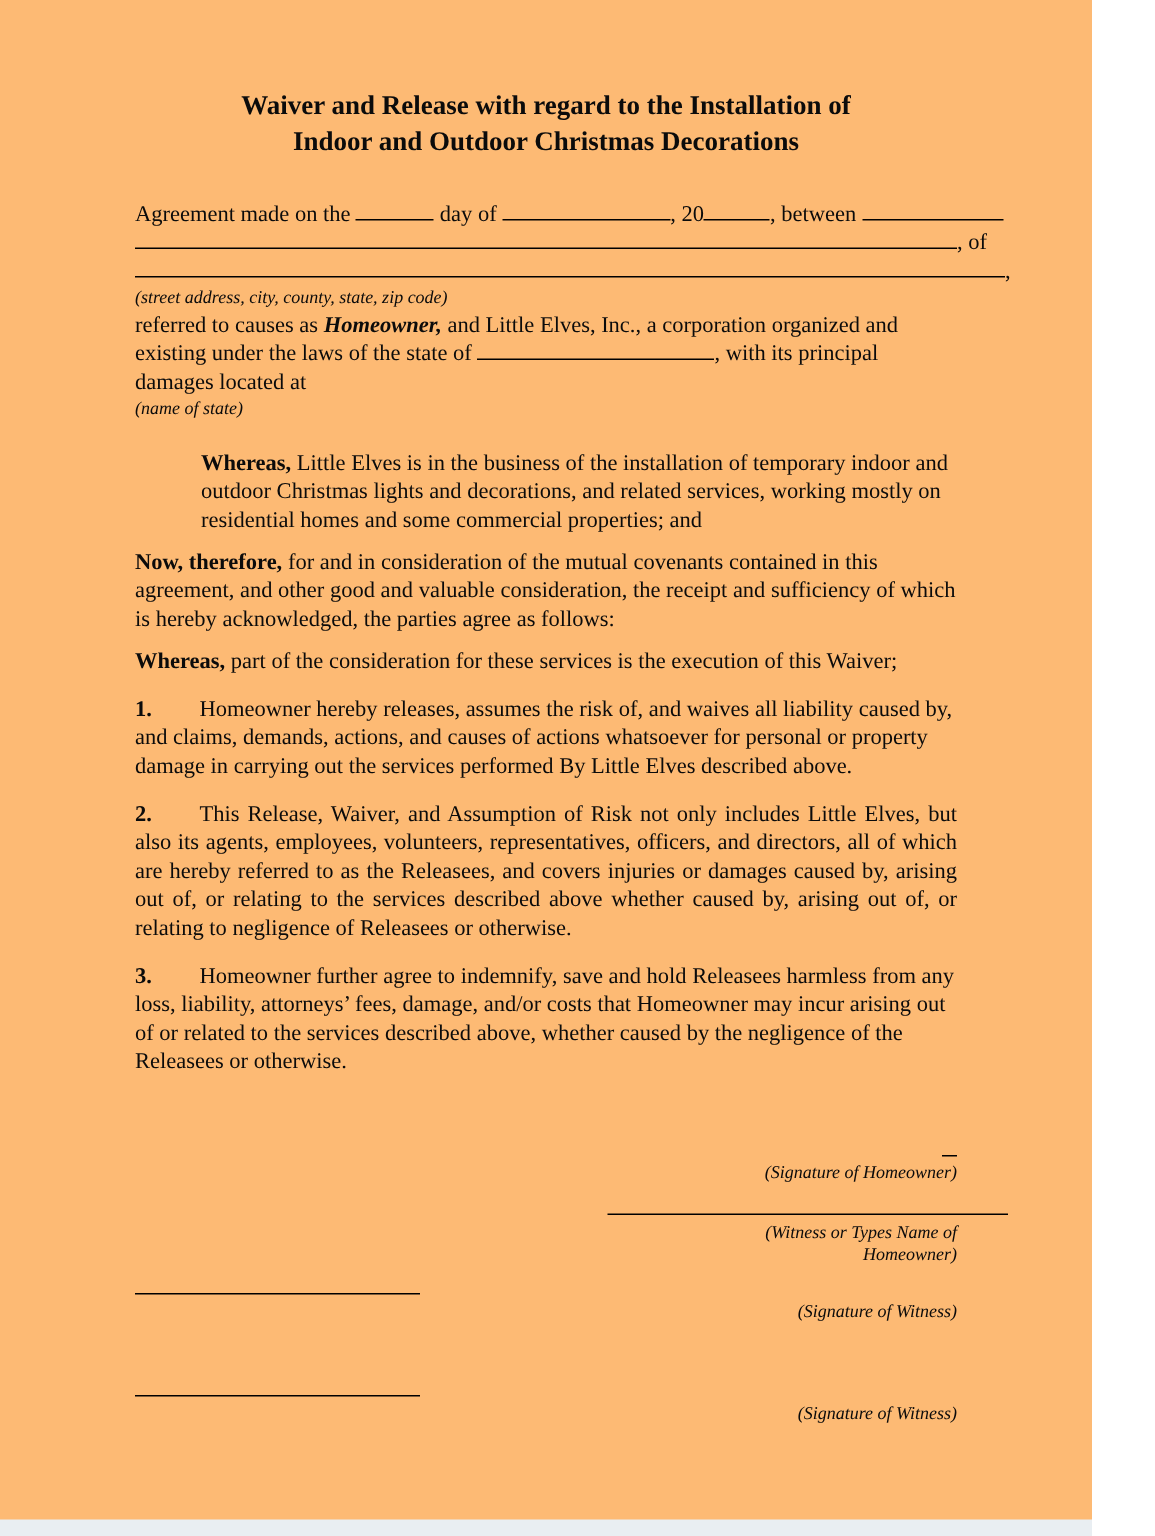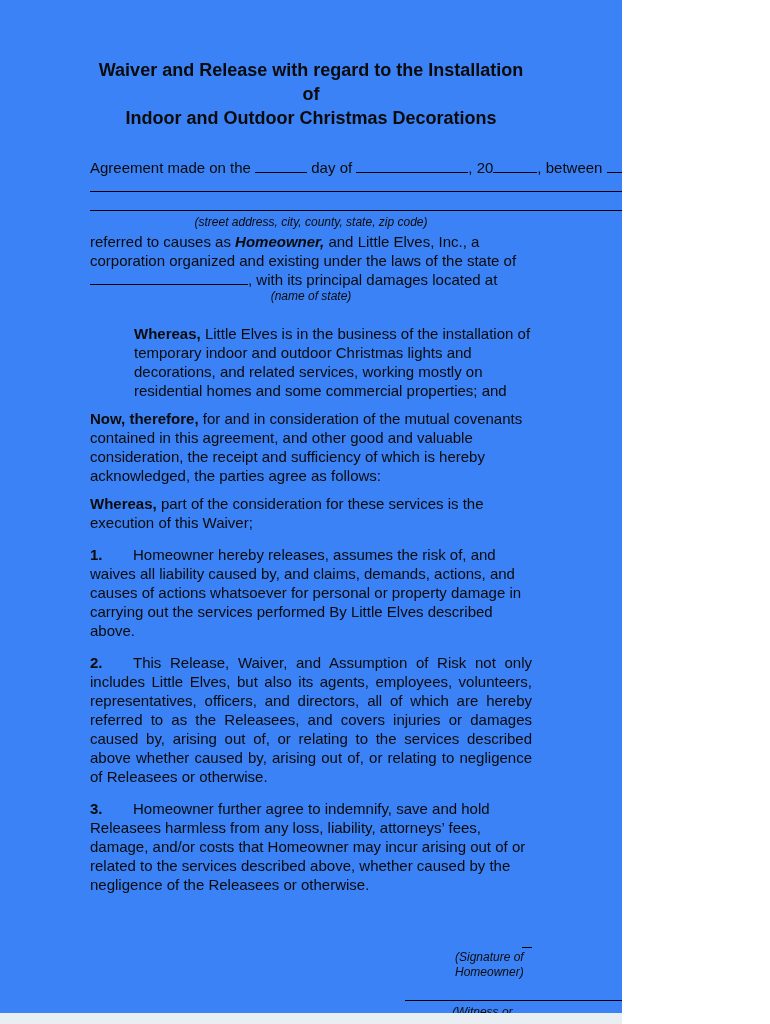--- a/index.html
+++ b/index.html
@@ -1,22 +1,22 @@
 <!DOCTYPE html>
 <html><head>
 <meta charset="utf-8">
 <style>
   * { margin: 0; padding: 0; box-sizing: border-box; }
   html, body { background: #ffffff; }
   .page {
     position: relative;
-    width: 622px;
+    width: 728px;
     height: 1024px;
-    background: #3b82f6;
-    font-family: Liberation Sans, sans-serif;
+    background: #fdba74;
+    font-family: Liberation Serif, serif;
     font-size: 15px;
     color: #0b0b0b;
     overflow: hidden;
   }
   .content { padding: 58px 90px 0 90px; }
 
   .title {
     text-align: center;
     font-size: 18px;
     font-weight: bold;
@@ -36,36 +36,36 @@
   }
   .w52 { width: 52px; }  .w112 { width: 112px; } .w44 { width: 44px; }
   .w94 { width: 94px; }  .w548 { width: 548px; } .w580 { width: 580px; }
   .w158 { width: 158px; } .w365 { width: 365px; }
 
   .caption {
     font-style: italic;
     font-size: 12px;
     line-height: 15px;
   }
-  .caption-center { text-align: center; }
+  .caption-center { text-align: left; }
   .caption-indent { margin-left: 78px; margin-top: 2px; }
 
   .bold { font-weight: bold; }
   .bolditalic { font-weight: bold; font-style: italic; text-align: right; }
 
   .first-whereas { margin-top: 20px; margin-left: 44px; }
   .numbered { margin-top: 13px; }
   .justified { text-align: justify; }
   .num {
     display: inline-block;
     width: 43px;
     font-weight: bold;
   }
 
-  .sig-block { margin-top: 40px; }
+  .sig-block { margin-top: 40px; text-align: right; }
   .sig-dash-row { text-align: right; height: 14px; }
   .w10 { width: 10px; }
   .sig-caption-homeowner { margin-left: 365px; margin-top: 2px; }
   .sig-line-printed { margin-left: 315px; margin-top: 20px; width: 267px; border-bottom: 1px solid #000; height: 1px; }
   .sig-caption-printed { margin-left: 362px; margin-top: 4px; }
   .sig-line-witness { margin-top: 18px; width: 190px; border-bottom: 1px solid #000; height: 1px; }
   .sig-caption-witness { margin-top: 4px; }
   .witness2 { margin-top: 48px; }
 
   .bottom-edge {

